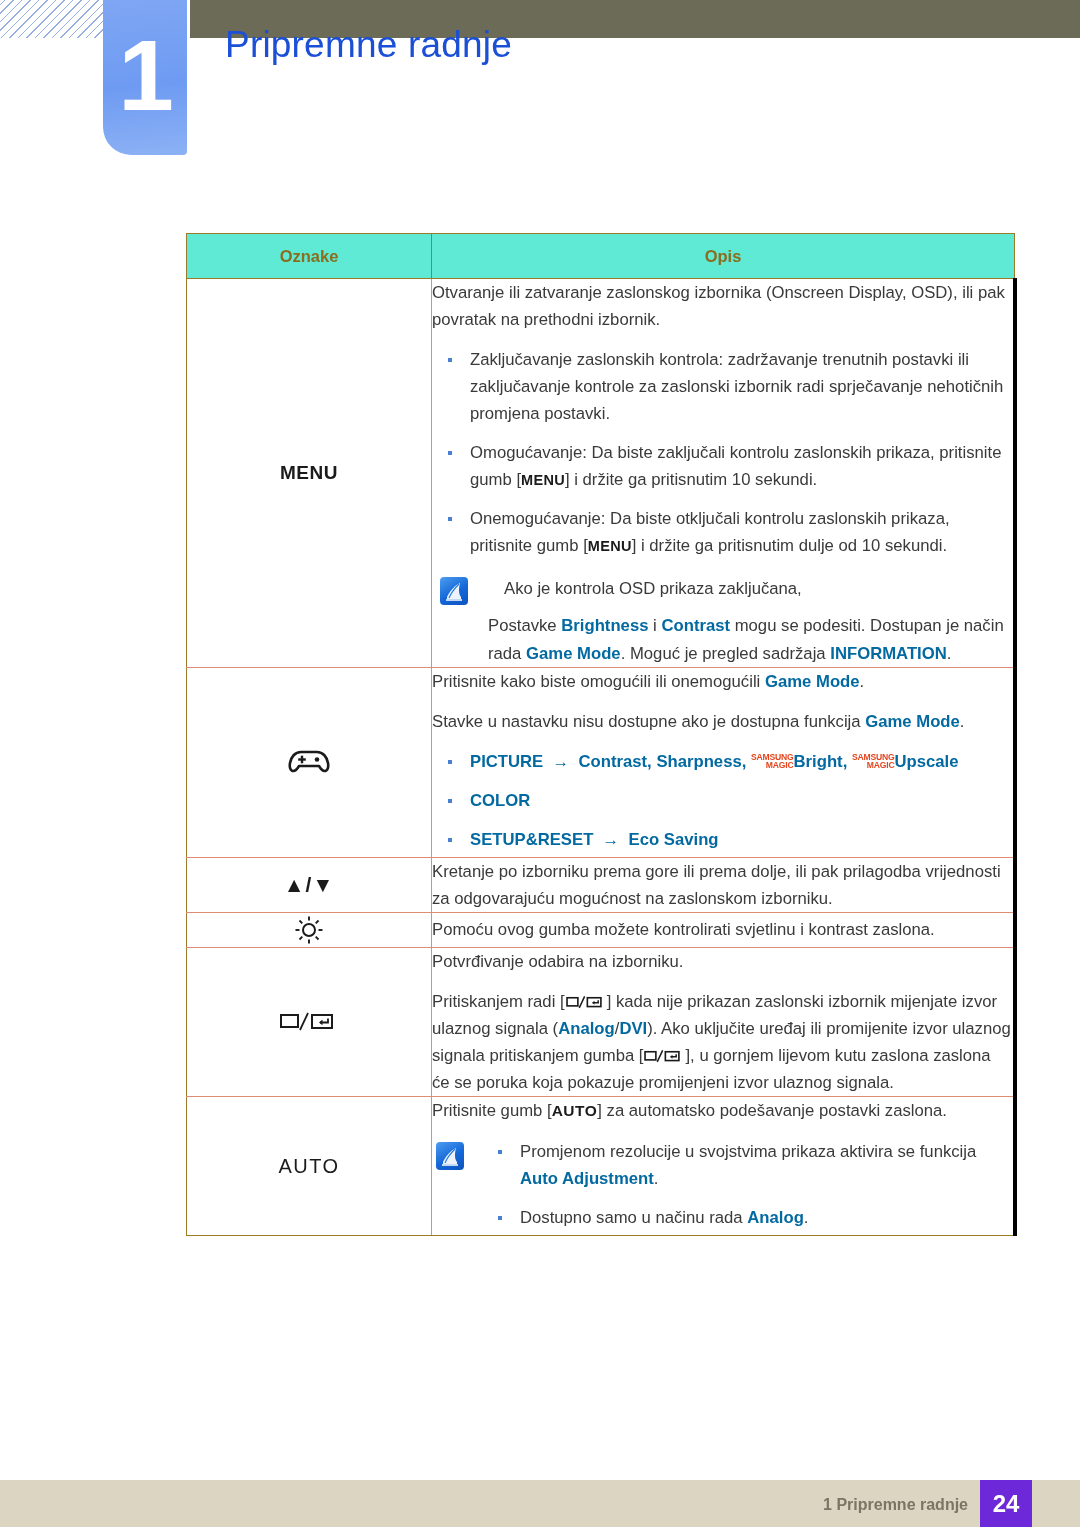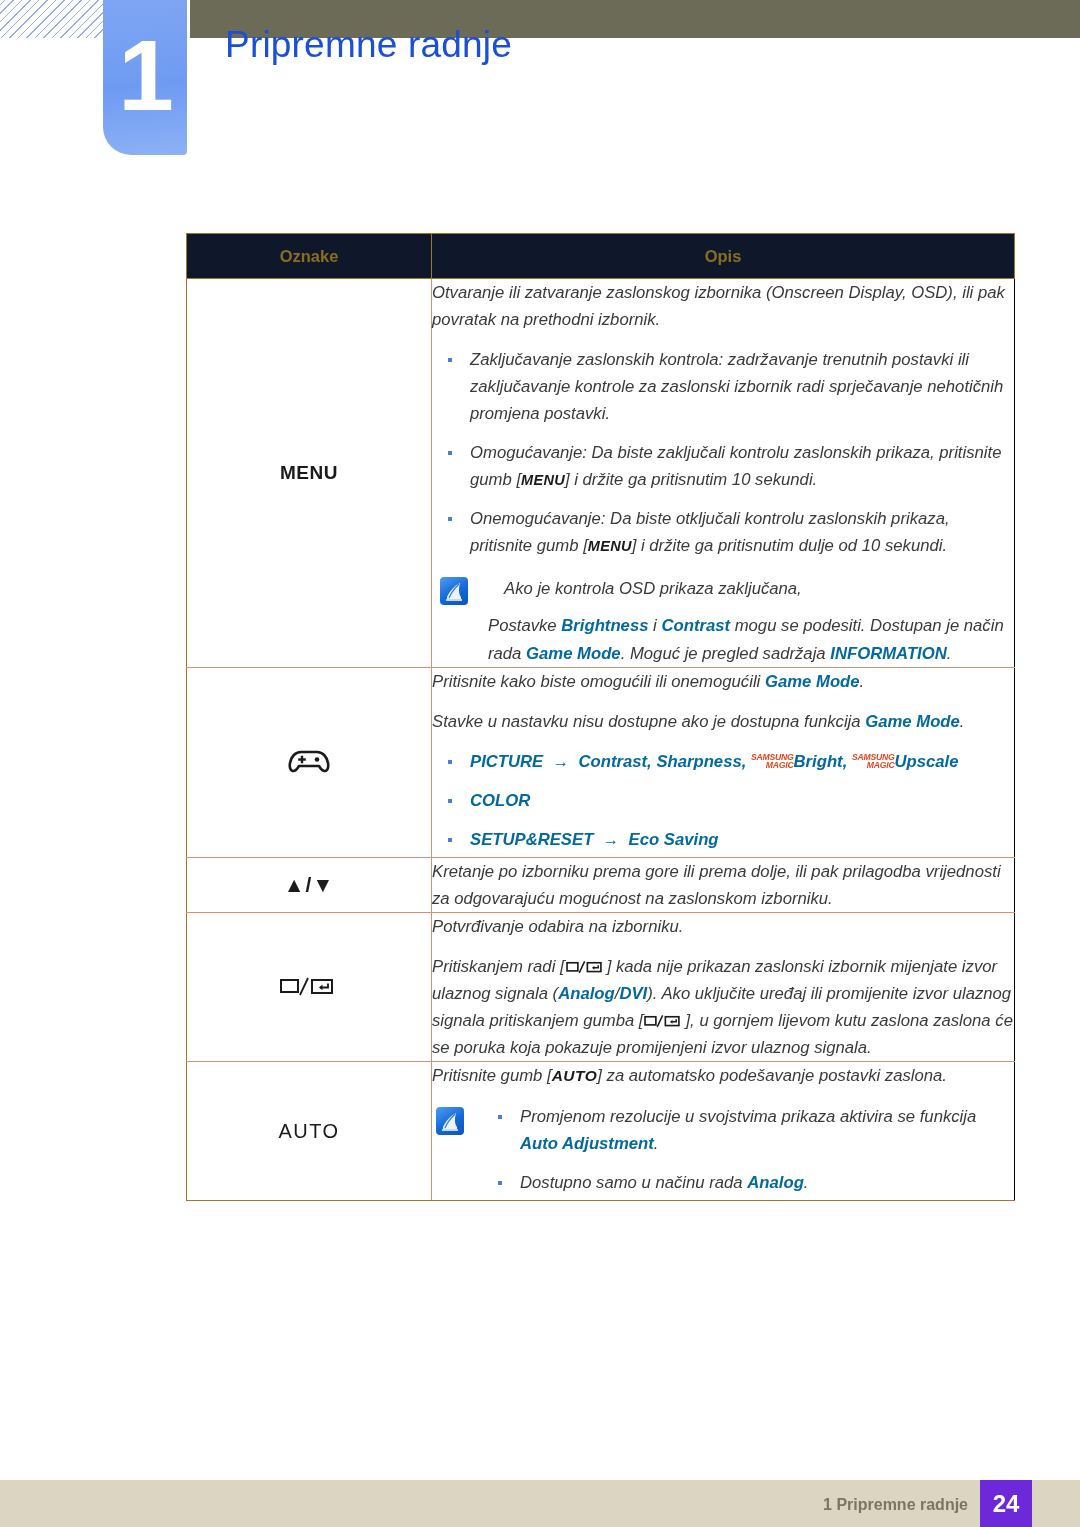--- a/index.html
+++ b/index.html
@@ -65,32 +65,32 @@
   }
   .tbl td, .tbl th {
     border: 1px solid #e08b73;
     vertical-align: middle;
     padding: 0;
   }
   .tbl .c-key   { width: 245px; }
   .tbl .c-desc  { width: 583px; }
 
   .tbl thead th {
-    background: #0f172a;
+    background: #5eead4;
     border: 1px solid #9a7b2a;
     color: #8a6d1f;
     font-size: 16.5px;
     font-weight: bold;
     height: 44px;
     text-align: center;
   }
   .tbl tbody tr:first-child td { border-top: 1px solid #9a7b2a; }
   .tbl tbody tr:last-child td  { border-bottom: 1px solid #9a7b2a; }
   .tbl tbody td:first-child    { border-left: 1px solid #9a7b2a; }
-  .tbl tbody td:last-child     { border-right: 1px solid #000000; font-style: italic; }
+  .tbl tbody td:last-child     { border-right: 4px solid #000000; }
 
   .keycell {
     text-align: center;
     color: #1b1b1b;
     font-size: 19px;
     font-weight: bold;
     letter-spacing: .5px;
   }
   .keycell.auto { font-weight: normal; font-size: 20px; letter-spacing: 1.5px; }
 
@@ -271,20 +271,40 @@
 
     <tr>
       <td class="keycell">
         <span class="arrows">▲/▼</span>
       </td>
       <td class="desc">
         <p>Kretanje po izborniku prema gore ili prema dolje, ili pak prilagodba vrijednosti za odgovarajuću mogućnost na zaslonskom izborniku.</p>
       </td>
     </tr>
 
+    <tr>
+      <td class="keycell">
+        <svg class="glyph" width="34" height="34" viewBox="0 0 34 34" aria-hidden="true">
+          <circle cx="17" cy="17" r="6" fill="none" stroke="#1b1b1b" stroke-width="2"></circle>
+          <g stroke="#1b1b1b" stroke-width="1.9" stroke-linecap="butt">
+            <line x1="17" y1="3.5" x2="17" y2="7.5"></line>
+            <line x1="17" y1="26.5" x2="17" y2="30.5"></line>
+            <line x1="3.5" y1="17" x2="7.5" y2="17"></line>
+            <line x1="26.5" y1="17" x2="30.5" y2="17"></line>
+            <line x1="7.5" y1="7.5" x2="10.3" y2="10.3"></line>
+            <line x1="23.7" y1="23.7" x2="26.5" y2="26.5"></line>
+            <line x1="26.5" y1="7.5" x2="23.7" y2="10.3"></line>
+            <line x1="10.3" y1="23.7" x2="7.5" y2="26.5"></line>
+          </g>
+        </svg>
+      </td>
+      <td class="desc">
+        <p>Pomoću ovog gumba možete kontrolirati svjetlinu i kontrast zaslona.</p>
+      </td>
+    </tr>
 
     <tr>
       <td class="keycell">
         <svg class="glyph" width="62" height="26" viewBox="0 0 62 26" aria-hidden="true">
           <rect x="3" y="6" width="17" height="12" fill="none" stroke="#1b1b1b" stroke-width="2"></rect>
           <line x1="22" y1="21" x2="30" y2="4" stroke="#1b1b1b" stroke-width="1.8"></line>
           <rect x="34" y="6" width="20" height="13" fill="none" stroke="#1b1b1b" stroke-width="2"></rect>
           <path d="M50 9.5 L50 13.5 L42 13.5" fill="none" stroke="#1b1b1b" stroke-width="1.8"></path>
           <path d="M44.5 10.6 L41 13.5 L44.5 16.2 Z" fill="#1b1b1b"></path>
         </svg>

